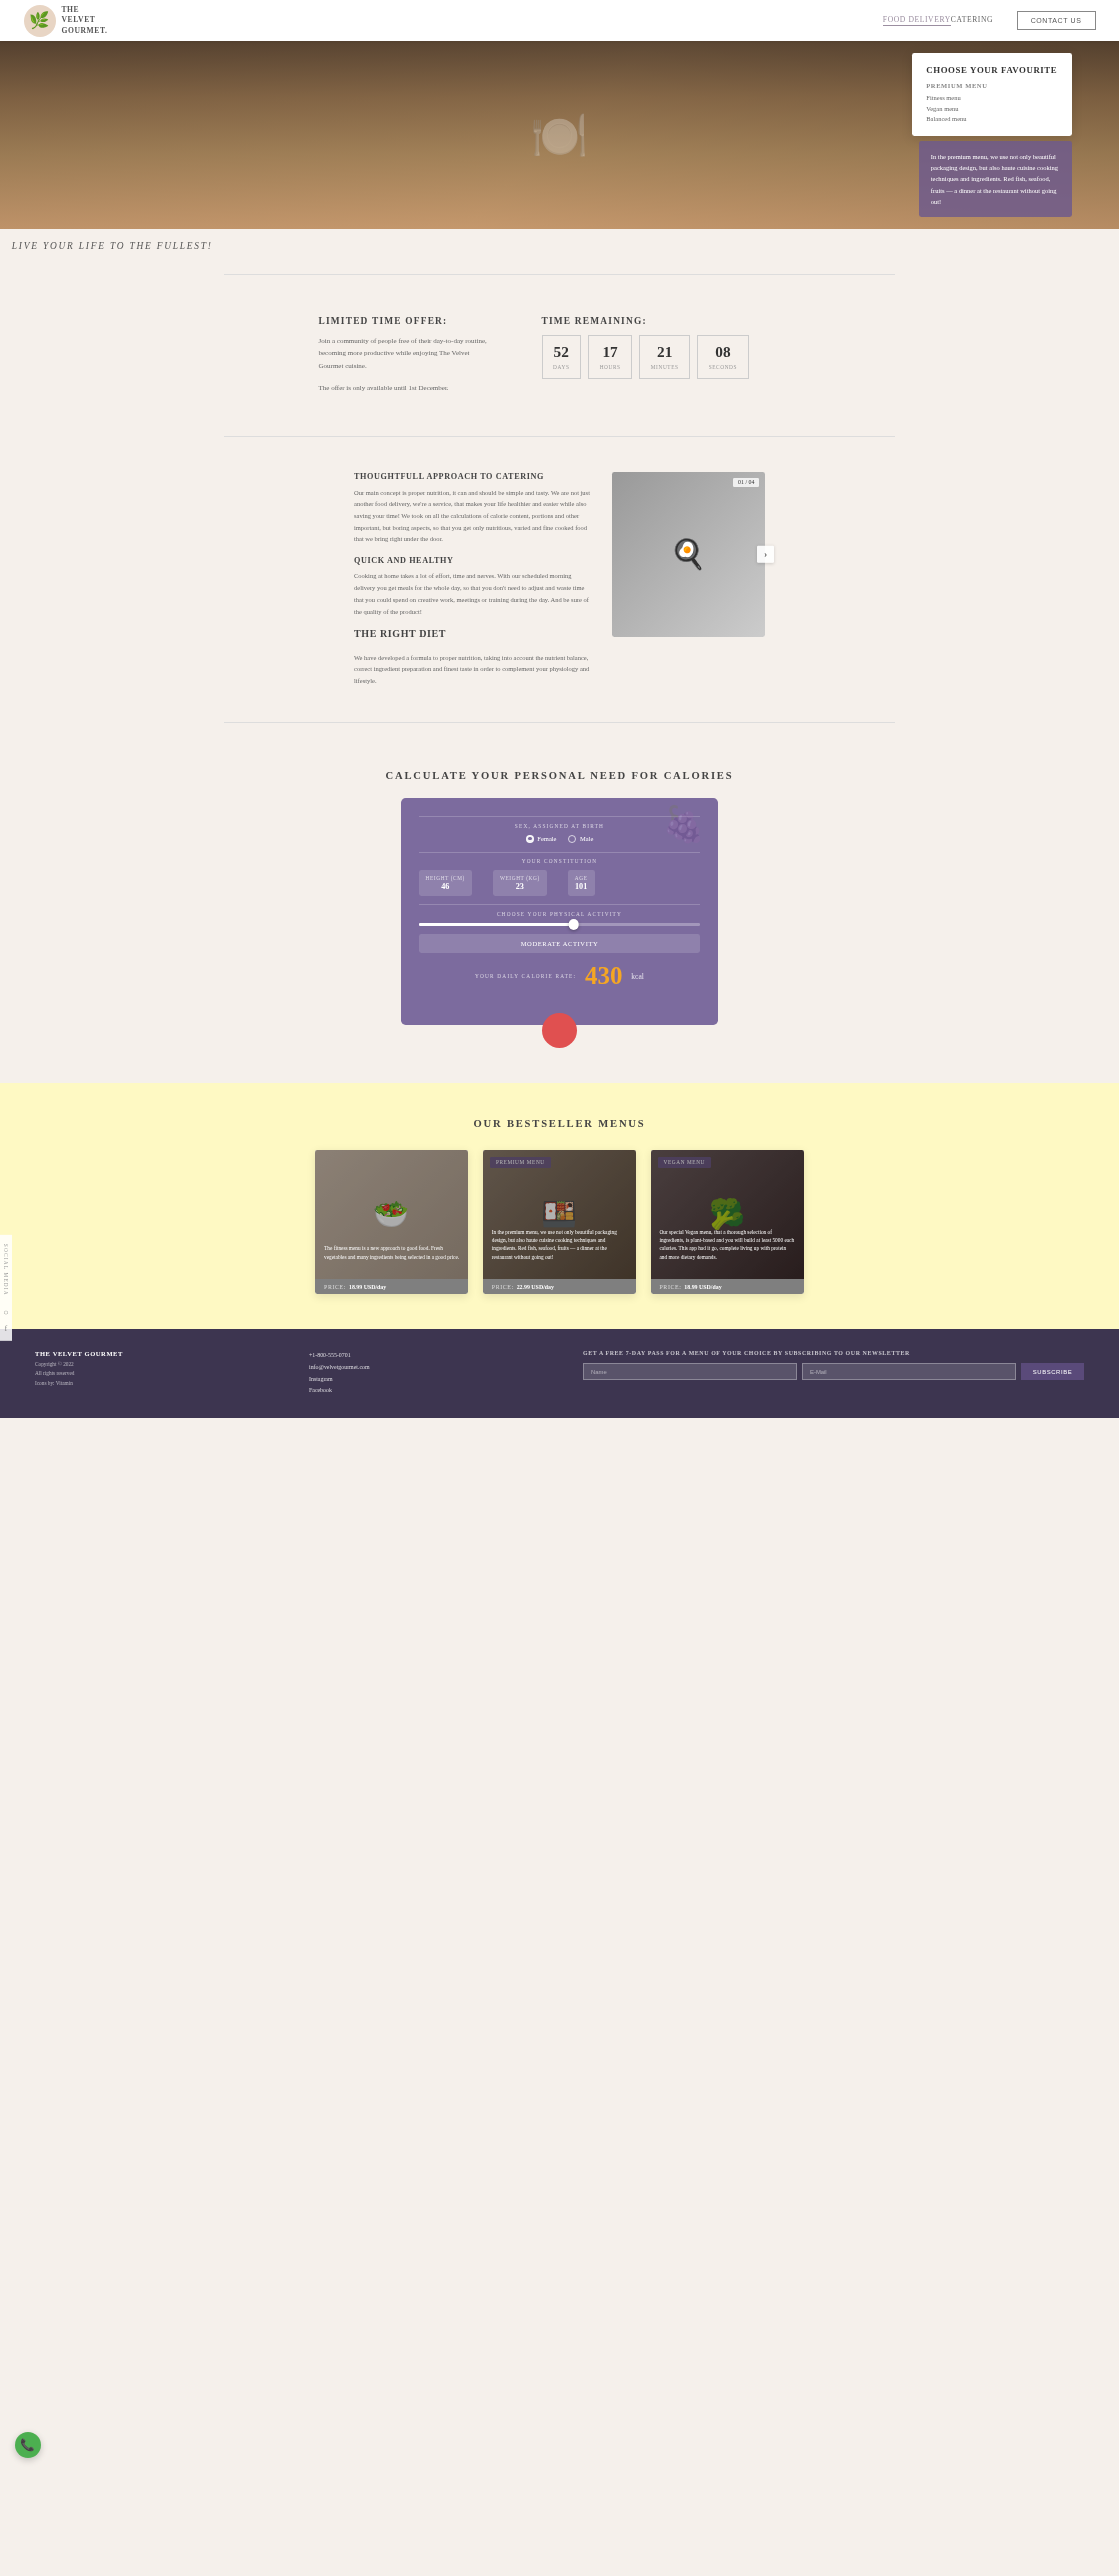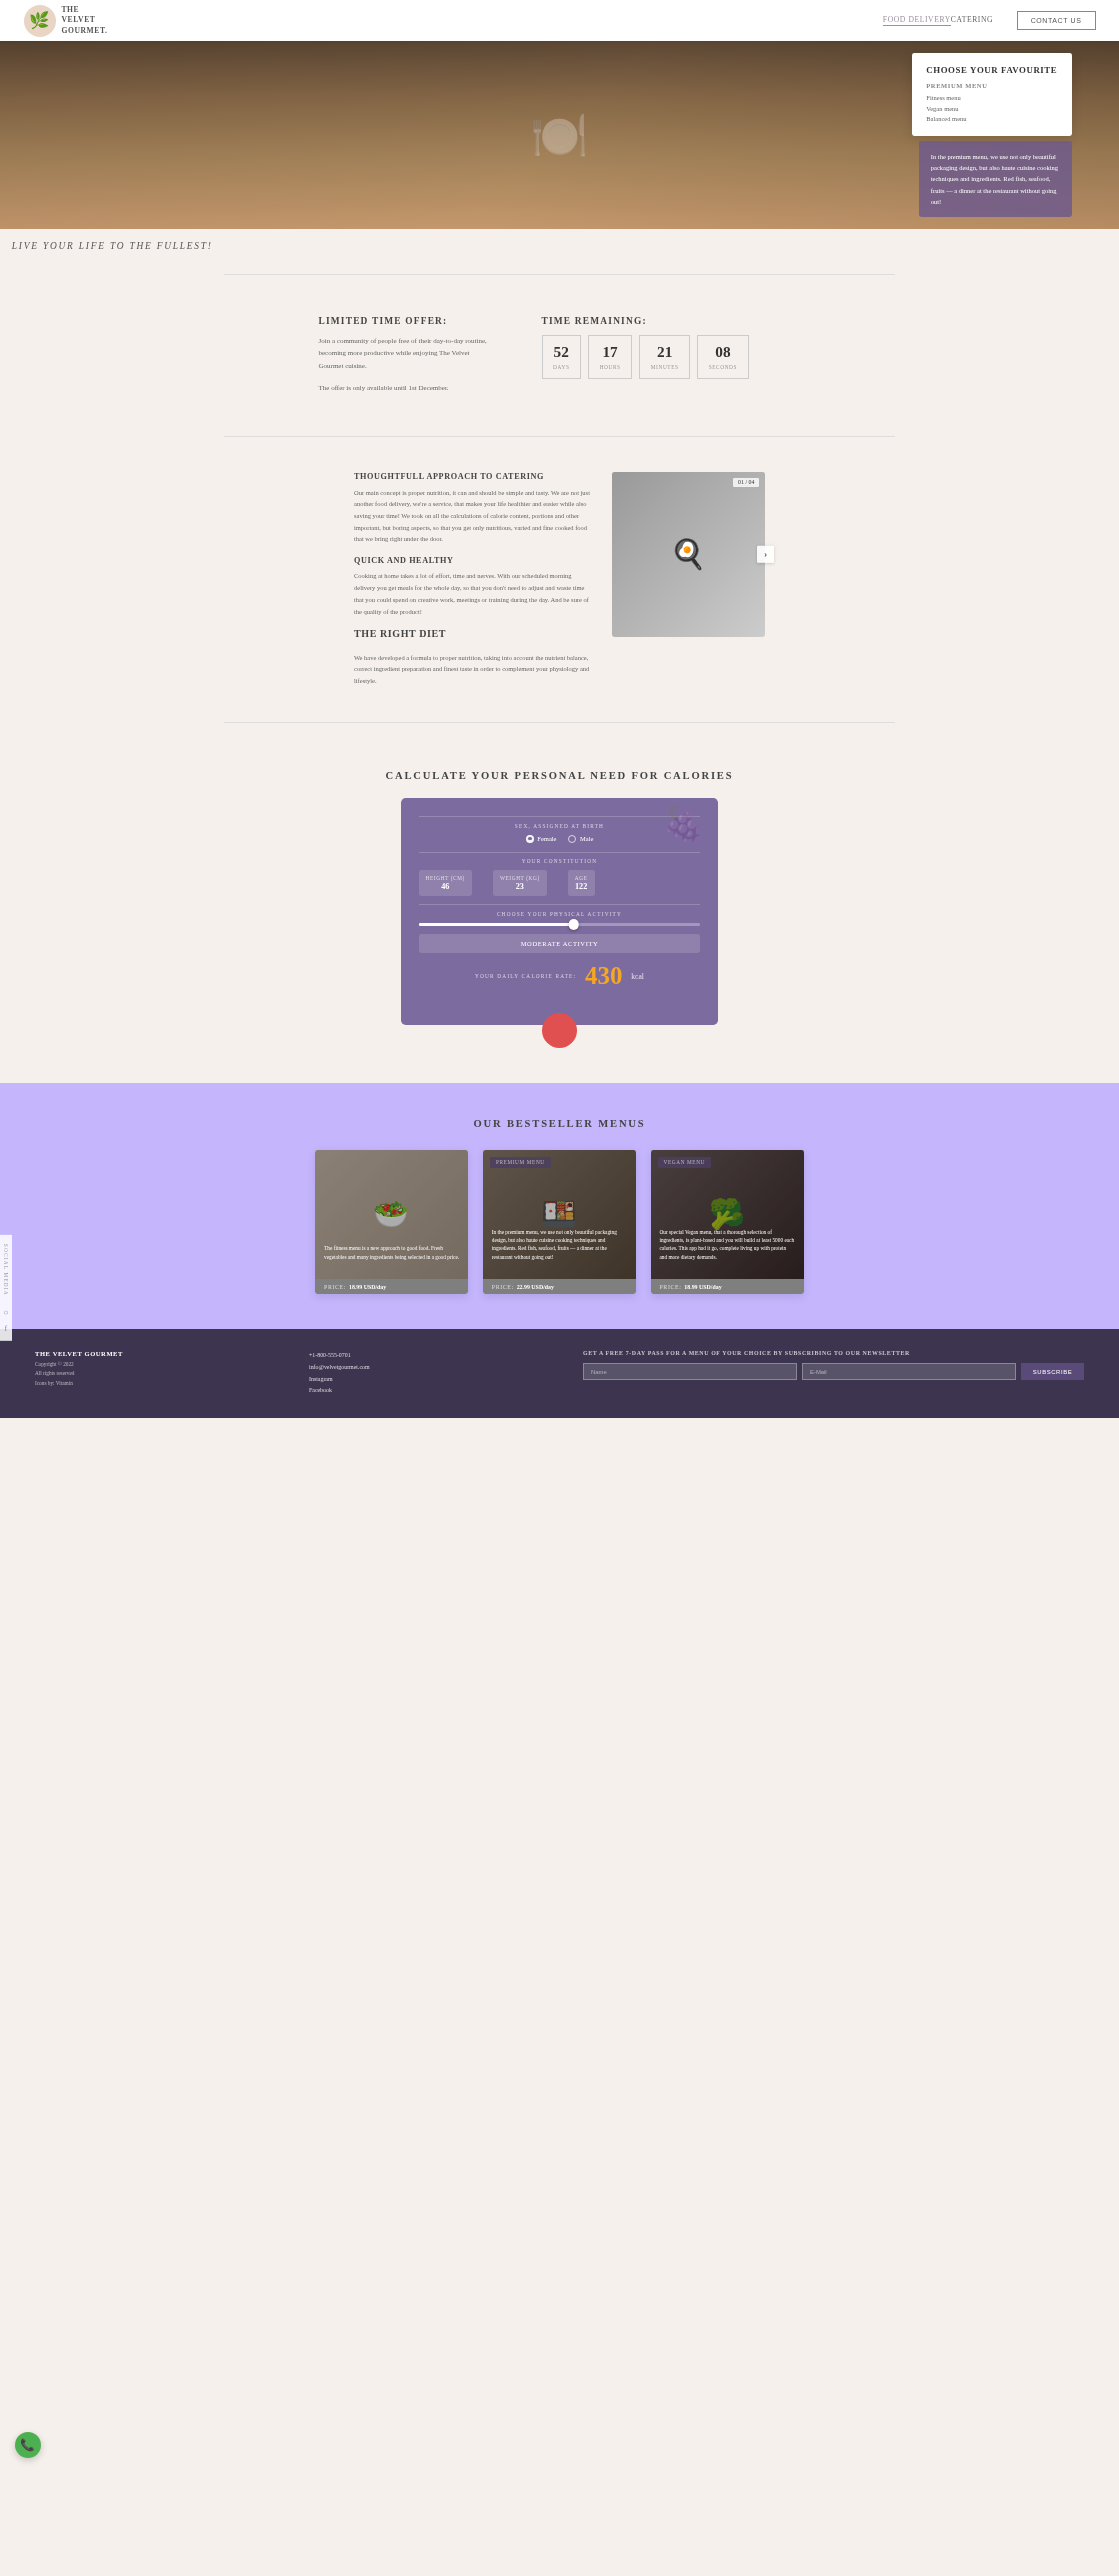--- a/index.html
+++ b/index.html
@@ -110,21 +110,21 @@
     .slider-track { height: 2.4px; background: rgba(255,255,255,0.3); border-radius: 1.2px; position: relative; margin: 5.9px 0; }
     .slider-fill { height: 2.4px; background: #fff; border-radius: 1.2px; width: 55%; }
     .slider-thumb { width: 10.6px; height: 10.6px; background: #fff; border-radius: 50%; position: absolute; top: -4.1px; left: 55%; transform: translateX(-50%); box-shadow: 0 1.2px 3.5px rgba(0,0,0,0.3); cursor: pointer; }
     .activity-display { background: rgba(255,255,255,0.15); border-radius: 2.4px; padding: 5.9px; font-size: 6.5px; margin: 4.7px 0 8.8px; letter-spacing: 0.6px; text-transform: uppercase; }
     .calorie-result { display: flex; align-items: center; justify-content: center; gap: 8.8px; margin-top: 2.9px; }
     .calorie-label { font-size: 5.3px; text-transform: uppercase; letter-spacing: 1.2px; color: rgba(255,255,255,0.7); }
     .calorie-value { font-size: 25px; font-weight: bold; color: #f5a623; }
     .calorie-unit { font-size: 7.6px; color: rgba(255,255,255,0.8); }
 
     
-    .bestseller-section { padding: 35px 39px; background: #c4b5fd; font-family: Liberation Serif, serif; }
+    .bestseller-section { padding: 35px 39px; background: #fef9c3; font-family: Liberation Serif, serif; }
     .bestseller-section h2 { text-align: center; font-size: 10.6px; text-transform: uppercase; letter-spacing: 1.8px; color: #444; margin-bottom: 20.6px; }
     .menu-cards { display: flex; gap: 14.7px; justify-content: center; flex-wrap: wrap; }
     .menu-card { width: 153px; border-radius: 2.4px; overflow: hidden; background: #fff; box-shadow: 0 2.4px 8.8px rgba(0,0,0,0.1); }
     .menu-card-image { height: 129px; position: relative; overflow: hidden; }
     .menu-card-badge { position: absolute; top: 7px; left: 7px; background: rgba(110,90,140,0.85); color: #fff; font-size: 5.3px; padding: 2.4px 5.9px; letter-spacing: 0.6px; text-transform: uppercase; border-radius: 1.2px; }
     .menu-card-overlay { position: absolute; inset: 0; background: rgba(0,0,0,0.3); display: flex; align-items: center; justify-content: center; }
     .menu-card-desc { padding: 0 8.8px; position: absolute; bottom: 17.6px; left: 0; right: 0; color: #fff; font-size: 5.3px; line-height: 1.6; }
     .menu-card-price { background: rgba(0,0,0,0.5); padding: 4.7px 8.8px; color: #fff; font-size: 5.9px; display: flex; align-items: center; gap: 2.9px; }
     .menu-card-price .price-label { color: rgba(255,255,255,0.7); text-transform: uppercase; letter-spacing: 0.6px; }
     .menu-card-price .price-val { font-weight: bold; }
@@ -271,21 +271,21 @@
       <div class="const-field">
         <label>Height (cm)</label>
         <span>46</span>
       </div>
       <div class="const-field">
         <label>Weight (kg)</label>
         <span>23</span>
       </div>
       <div class="const-field">
         <label>Age</label>
-        <span>122</span>
+        <span>101</span>
       </div>
     </div>
 
     <div class="calc-label">Choose your physical activity</div>
     <div class="slider-container">
       <div class="slider-track">
         <div class="slider-fill"></div>
         <div class="slider-thumb"></div>
       </div>
     </div>

